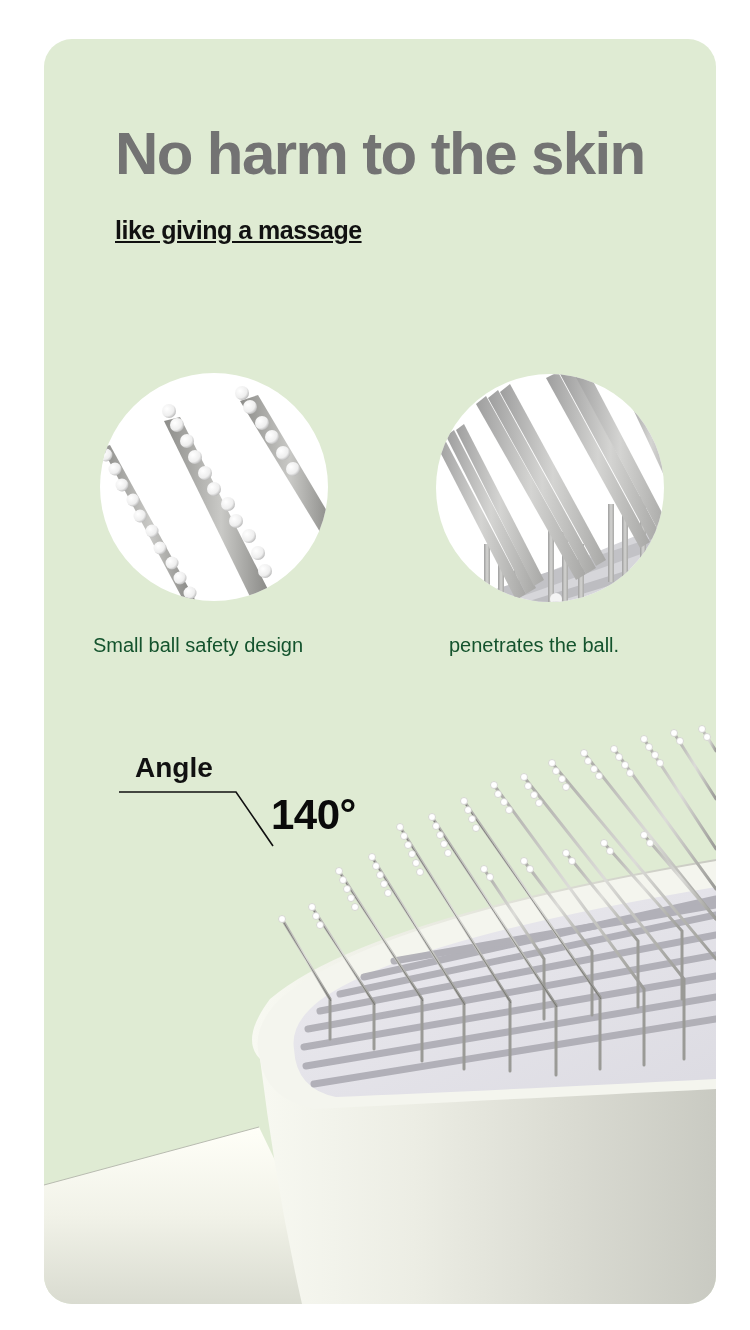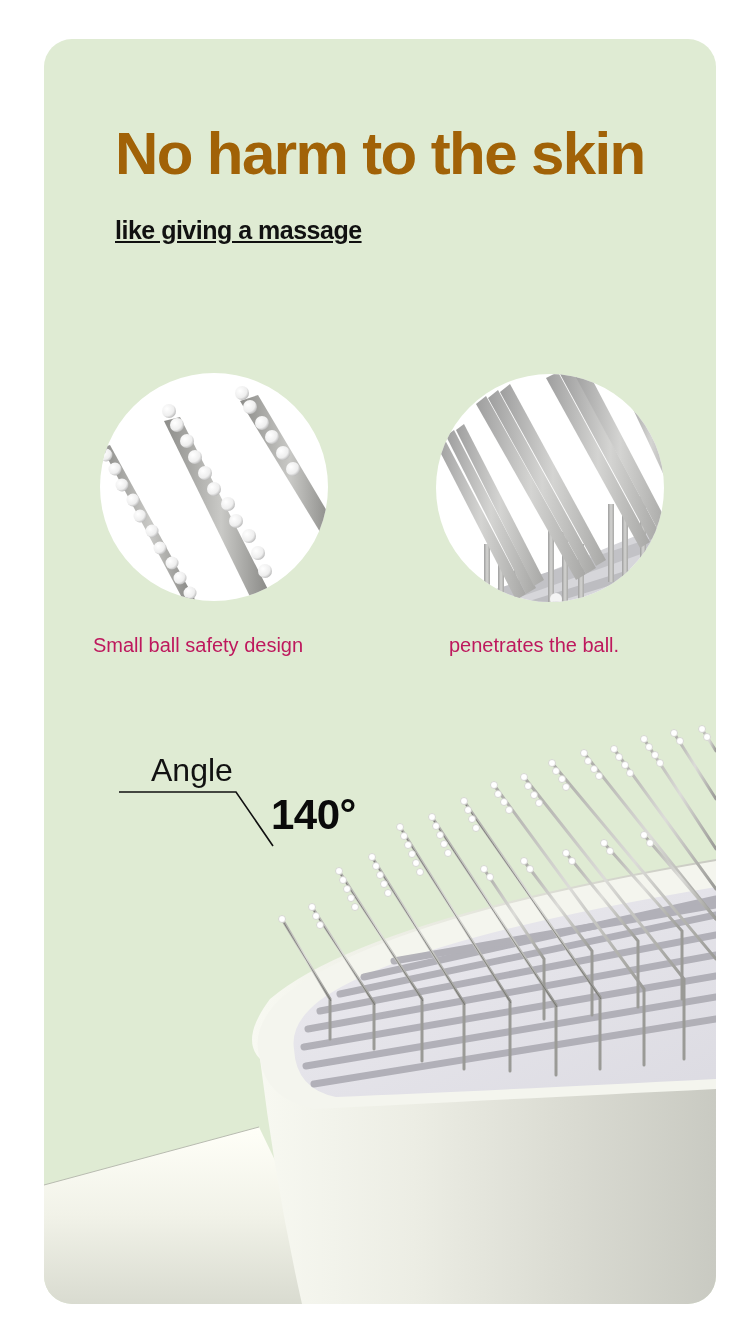--- a/index.html
+++ b/index.html
@@ -2,35 +2,35 @@
 <html><head>
   <meta charset="utf-8">
   <style>
     html, body { margin: 0; padding: 0; background: #ffffff; }
     body { width: 750px; height: 1330px; position: relative; overflow: hidden;
            font-family: "Liberation Sans", sans-serif; }
     .card { position: absolute; left: 44px; top: 39px; width: 672px; height: 1265px;
             background: #dfebd3; border-radius: 28px; overflow: hidden; }
     .title { position: absolute; left: 71px; top: 80px; margin: 0;
              font-size: 60px; font-weight: bold; letter-spacing: -1.6px;
-             color: #a16207; white-space: nowrap; }
+             color: #737373; white-space: nowrap; }
     .subtitle { position: absolute; left: 71px; top: 177px; margin: 0;
                 font-size: 25px; font-weight: bold; letter-spacing: -0.5px;
                 color: #111; white-space: nowrap; text-decoration: underline; }
     .circle { position: absolute; width: 228px; height: 228px; border-radius: 50%;
               background: #ffffff; overflow: hidden; }
     .circle svg { width: 100%; height: 100%; display: block; }
     .c1 { left: 56px; top: 334px; }
     .c2 { left: 392px; top: 335px; }
-    .caption { position: absolute; margin: 0; font-size: 20px; color: #be185d;
+    .caption { position: absolute; margin: 0; font-size: 20px; color: #14532d;
                line-height: 25px; white-space: nowrap; }
     .cap1 { left: 49px; top: 594px; }
     .cap2 { left: 405px; top: 594px; }
-    .angle-label { position: absolute; left: 91px; top: 713px; font-size: 32px;
-                   font-weight: normal; color: #111; white-space: nowrap; margin-left: 16px; }
+    .angle-label { position: absolute; left: 91px; top: 713px; font-size: 28px;
+                   font-weight: bold; color: #111; white-space: nowrap; }
     .angle-value { position: absolute; left: 227px; top: 752px; font-size: 42px;
                    font-weight: bold; color: #0a0a0a; white-space: nowrap; letter-spacing: -0.5px; }
     .angle-line { position: absolute; left: 0; top: 0; width: 672px; height: 1265px; pointer-events: none; }
     .brush { position: absolute; left: 0; top: 0; width: 672px; height: 1265px; }
   </style>
 </head>
 <body>
 
 <div class="card">
 

